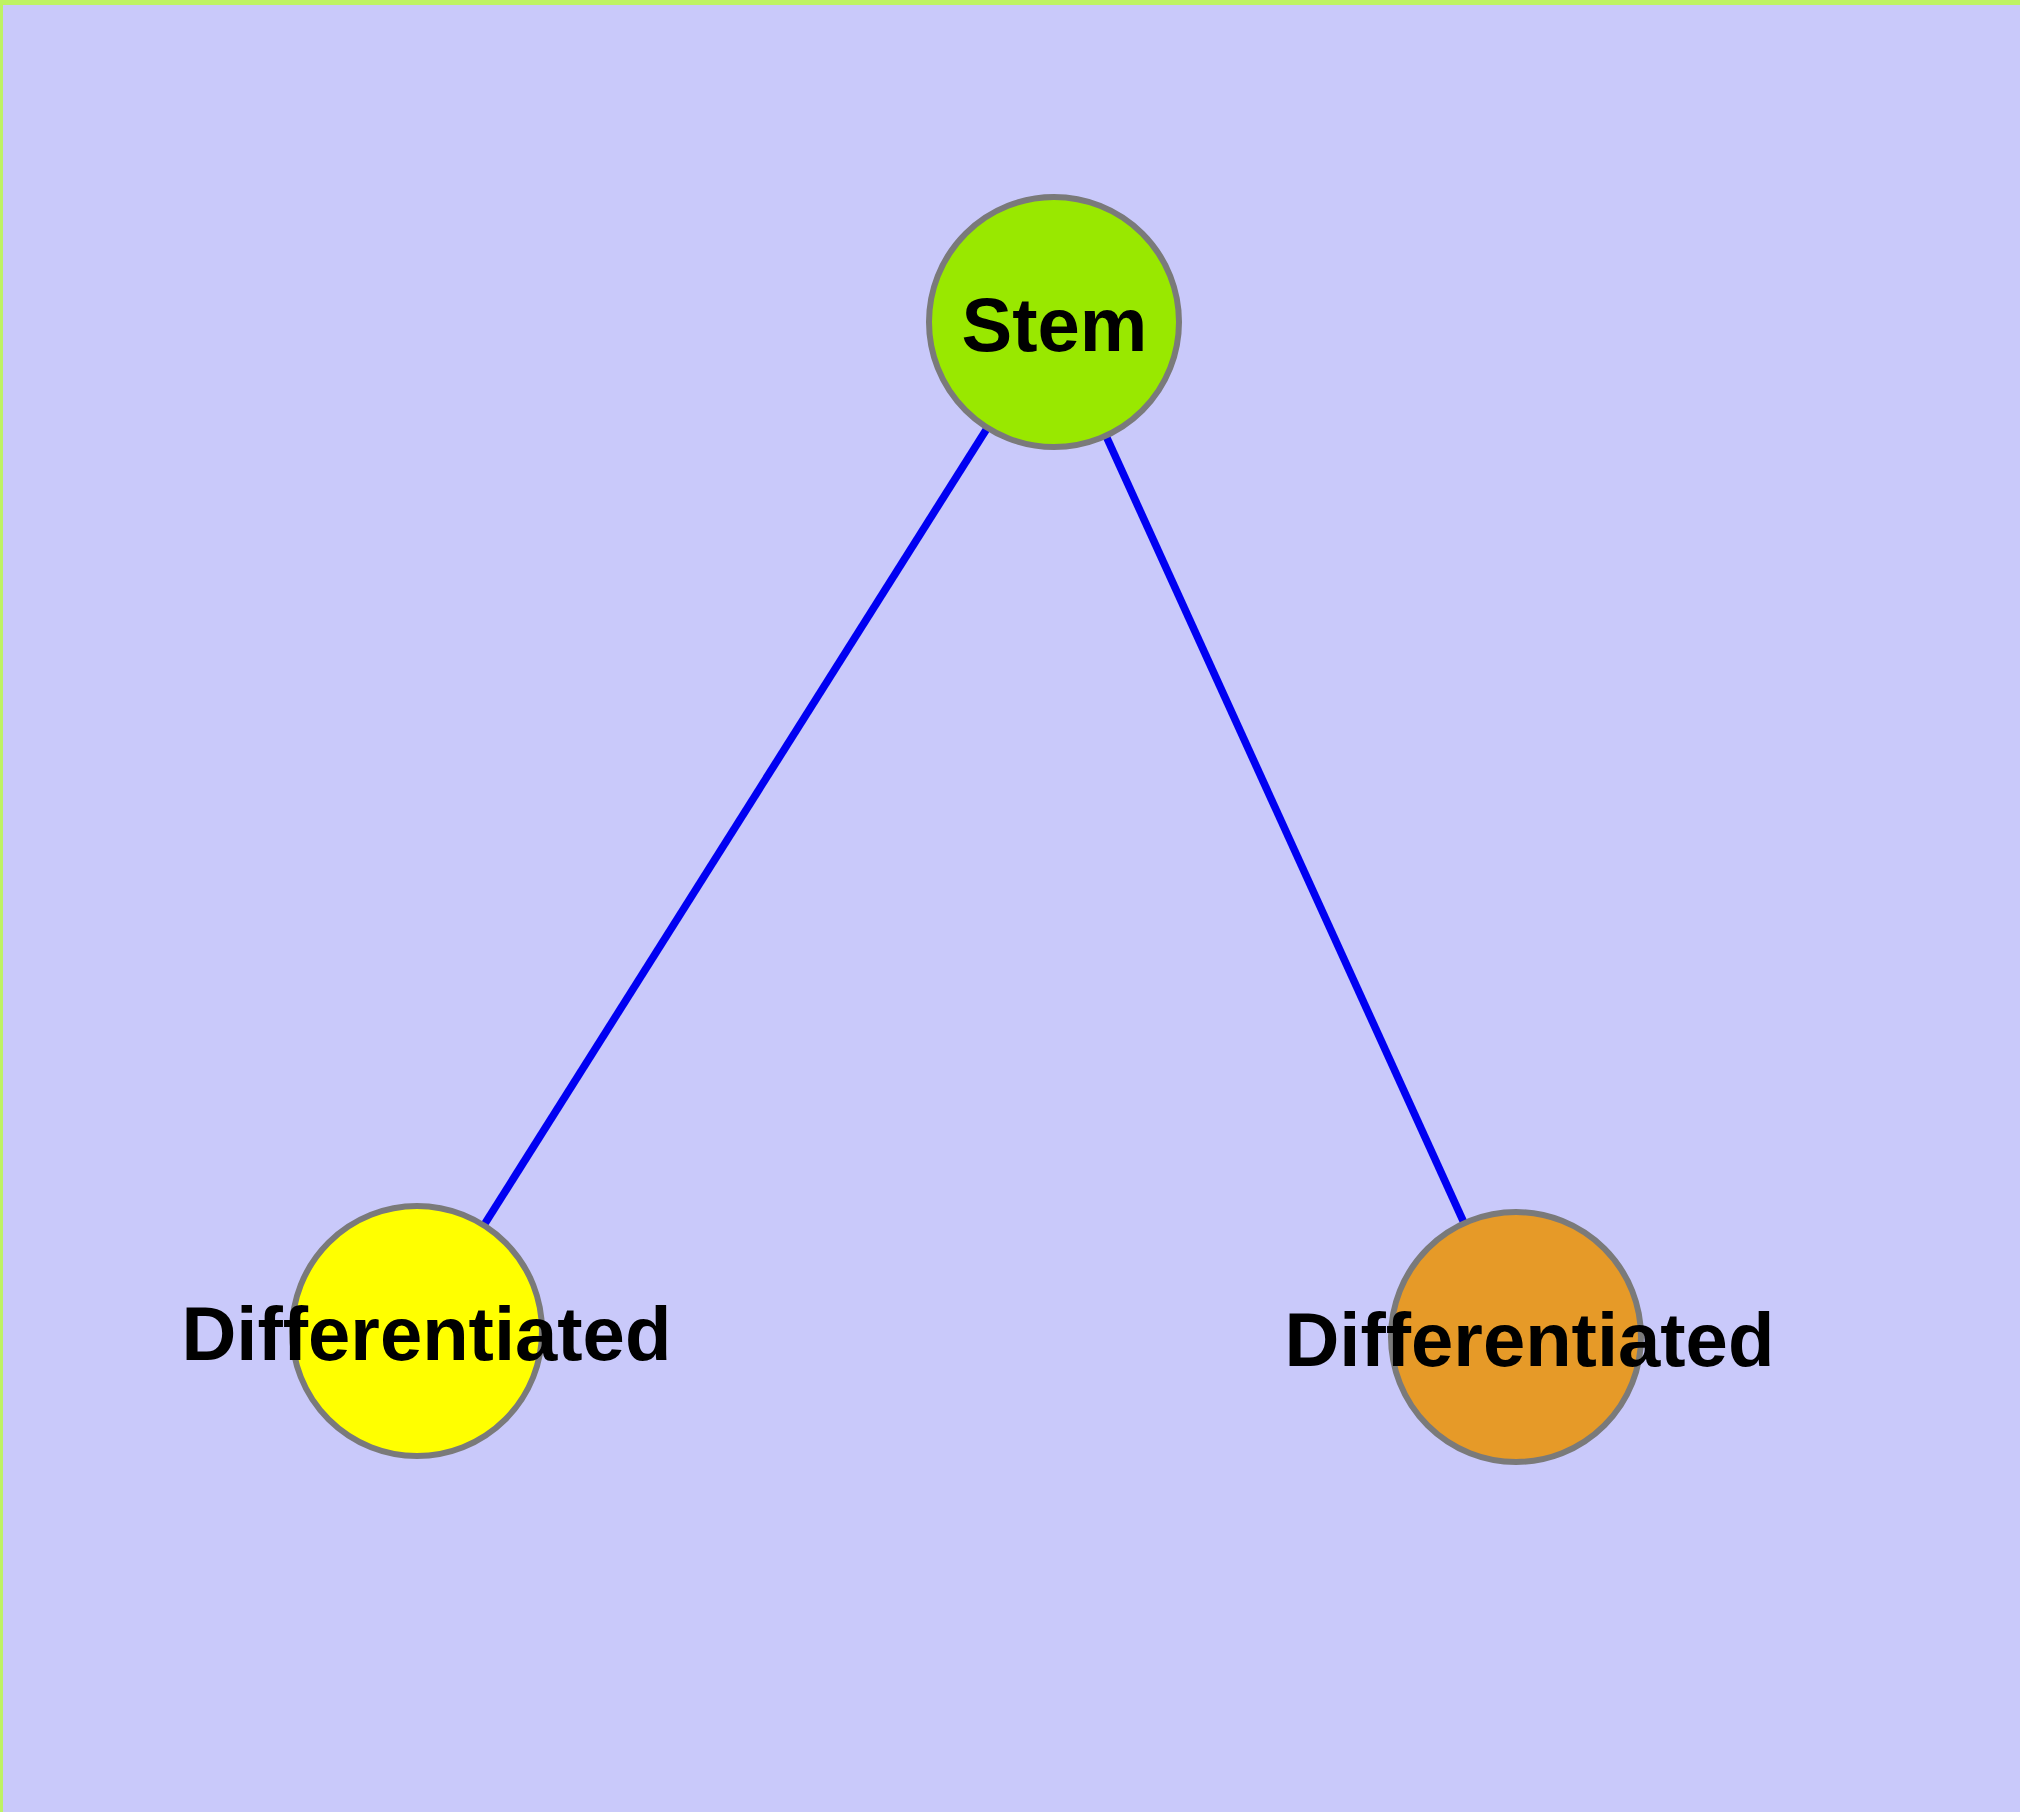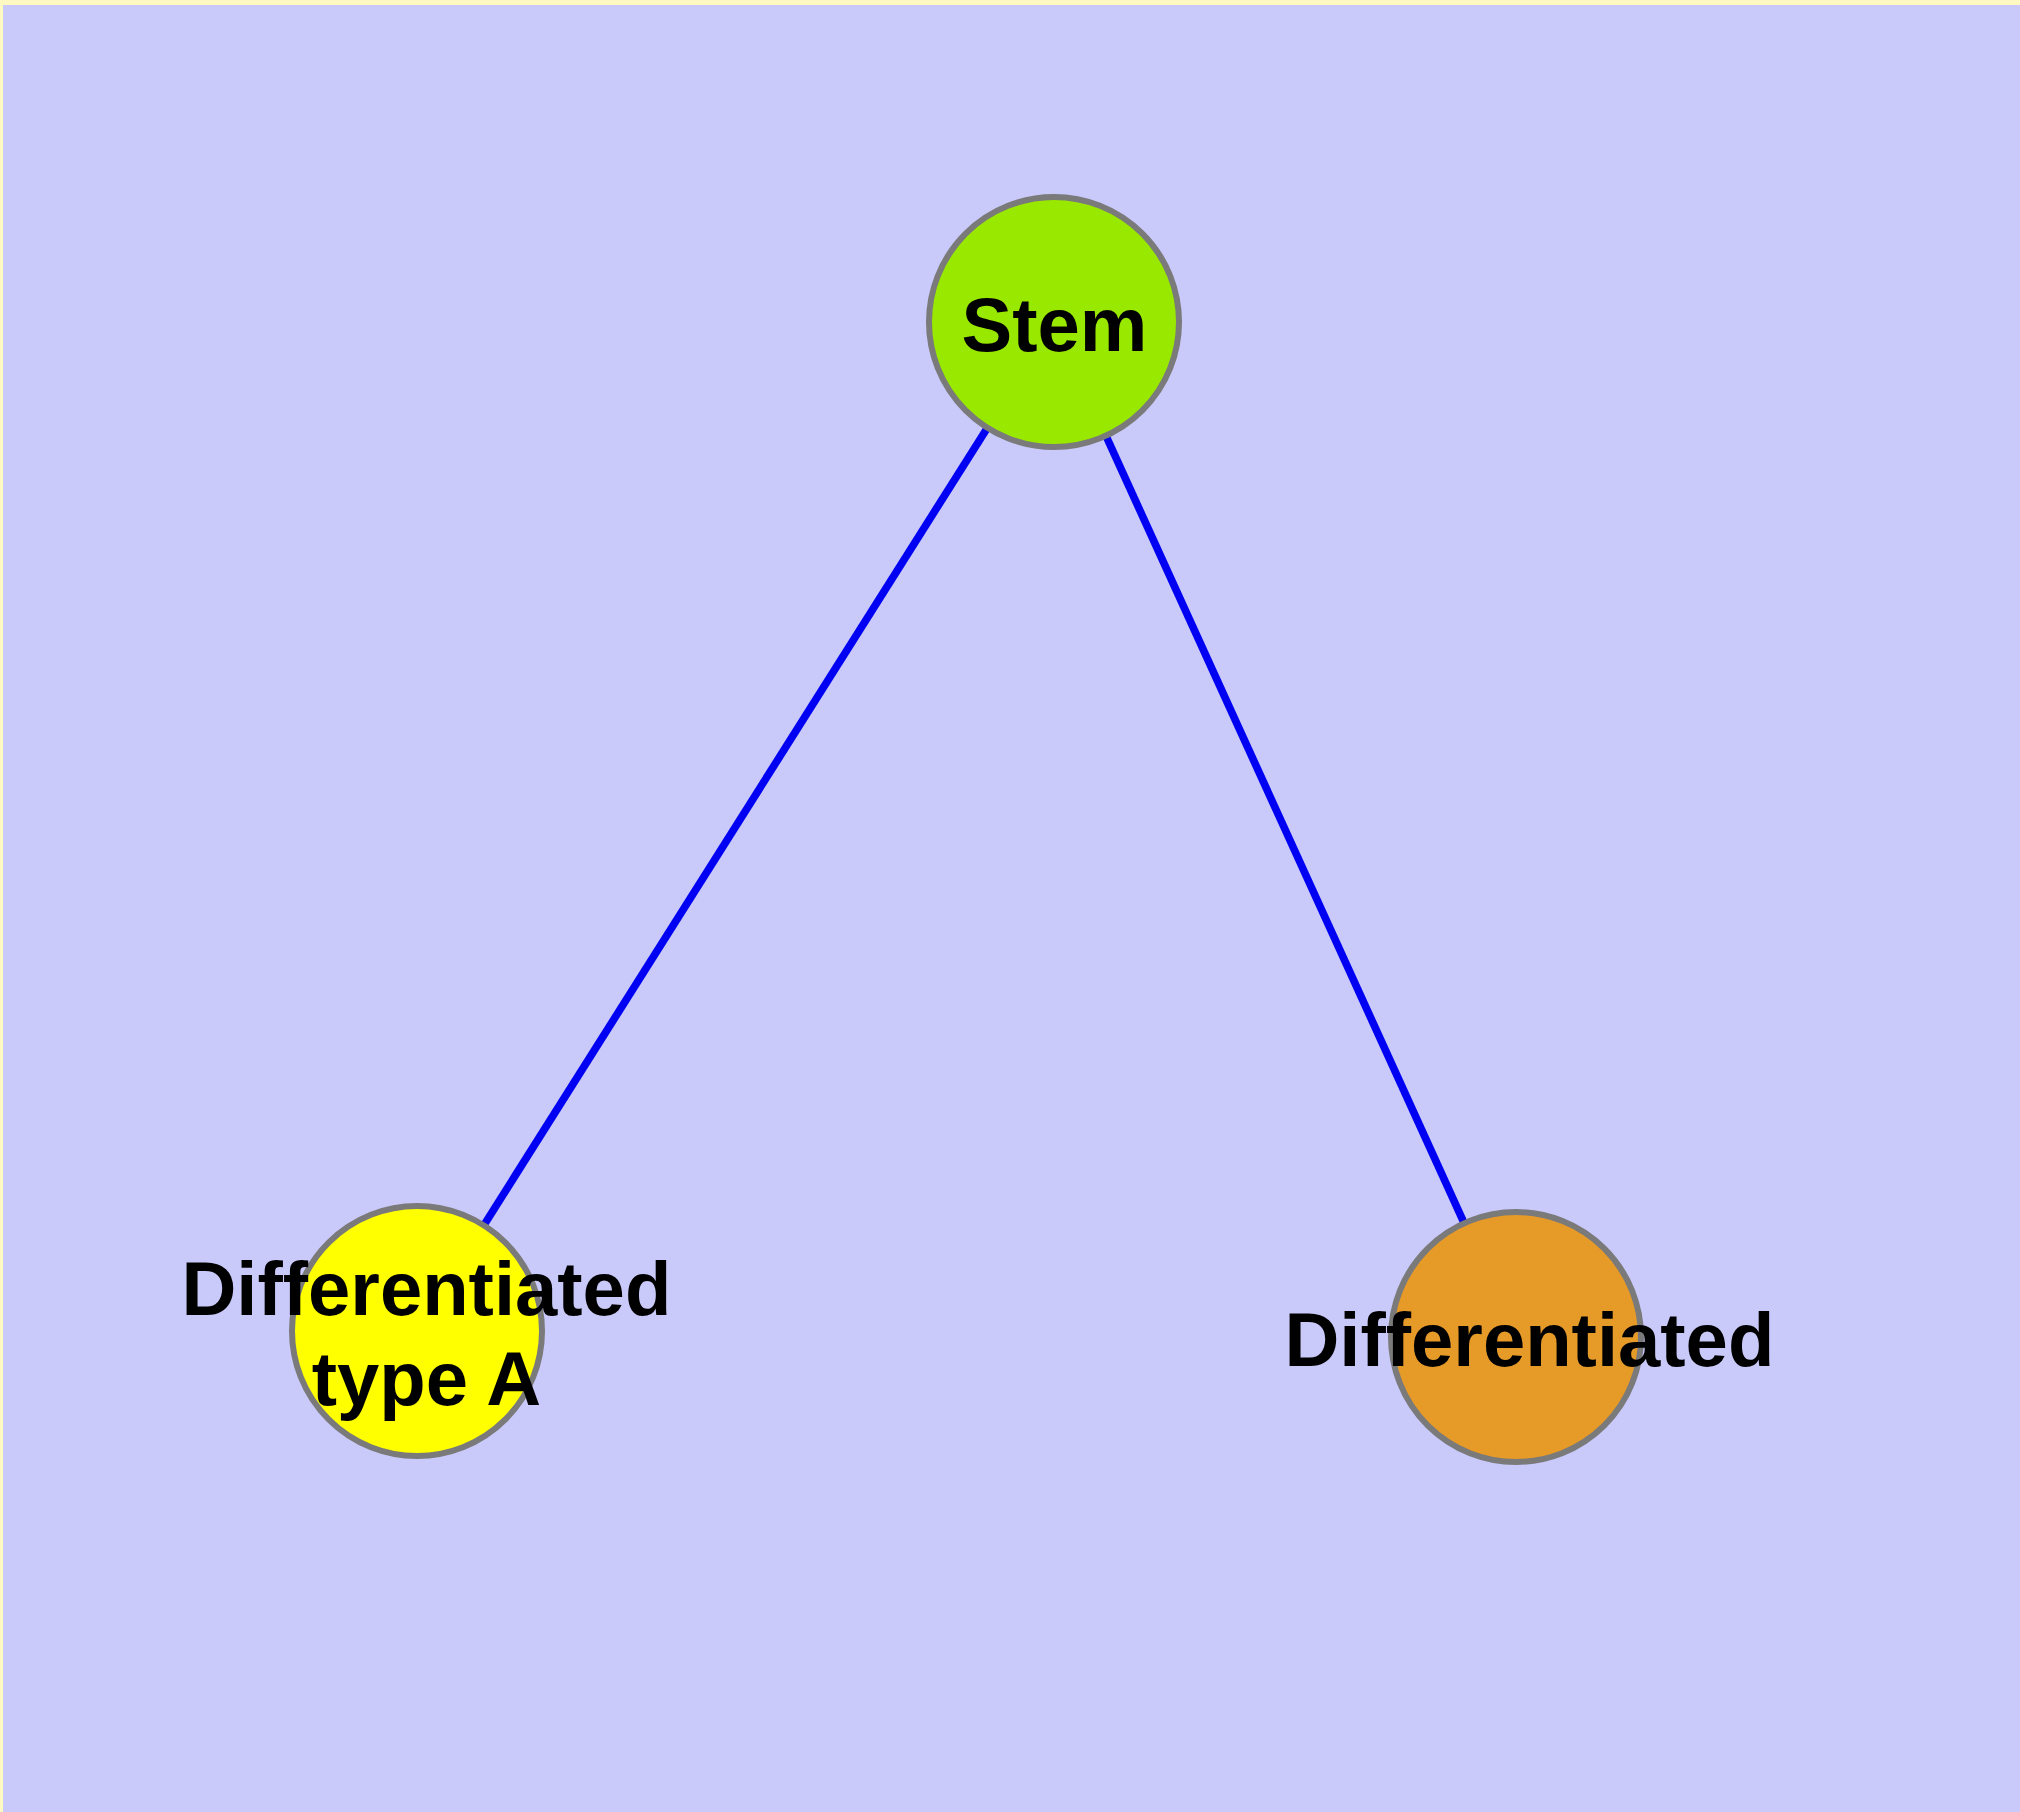--- a/index.html
+++ b/index.html
@@ -5,21 +5,21 @@
   html, body {
     margin: 0;
     padding: 0;
     background: #ffffff;
     font-family: "Liberation Sans", sans-serif;
   }
   #stage {
     position: relative;
     width: 2021px;
     height: 1812px;
-    background: #fef9c3;
+    background: #bef264;
     overflow: hidden;
   }
   #canvas {
     position: absolute;
     left: 3.4px;
     top: 5.1px;
     right: 0;
     bottom: 0;
     background: var(--canvas-bg, #c9c9fa);
   }
@@ -75,21 +75,20 @@
     <div class="node" id="node-stem"></div>
     <div class="node" id="node-type-a"></div>
     <div class="node" id="node-type-b"></div>
 
     <div class="node-label" id="label-stem">
       <div>Stem</div>
     </div>
 
     <div class="node-label" id="label-type-a">
       <div>Differentiated</div>
-      <div>type A</div>
     </div>
 
     <div class="node-label" id="label-type-b">
       <div>Differentiated</div>
     </div>
 
   </div>
 </div>
 
 

